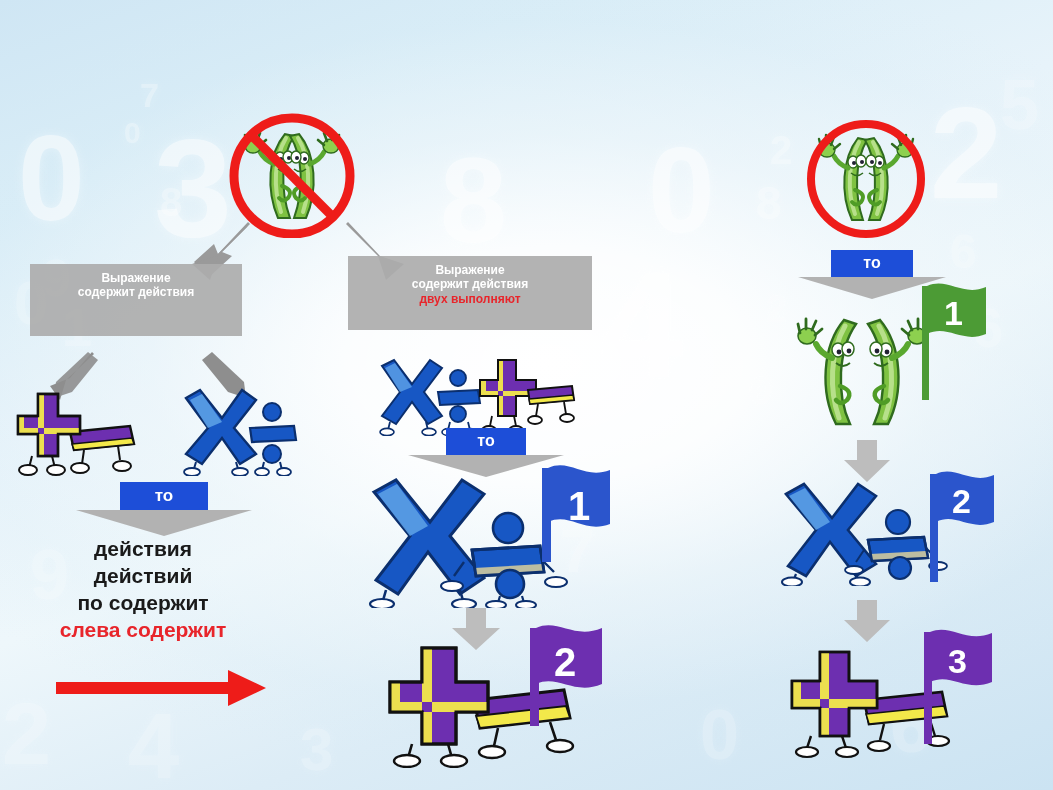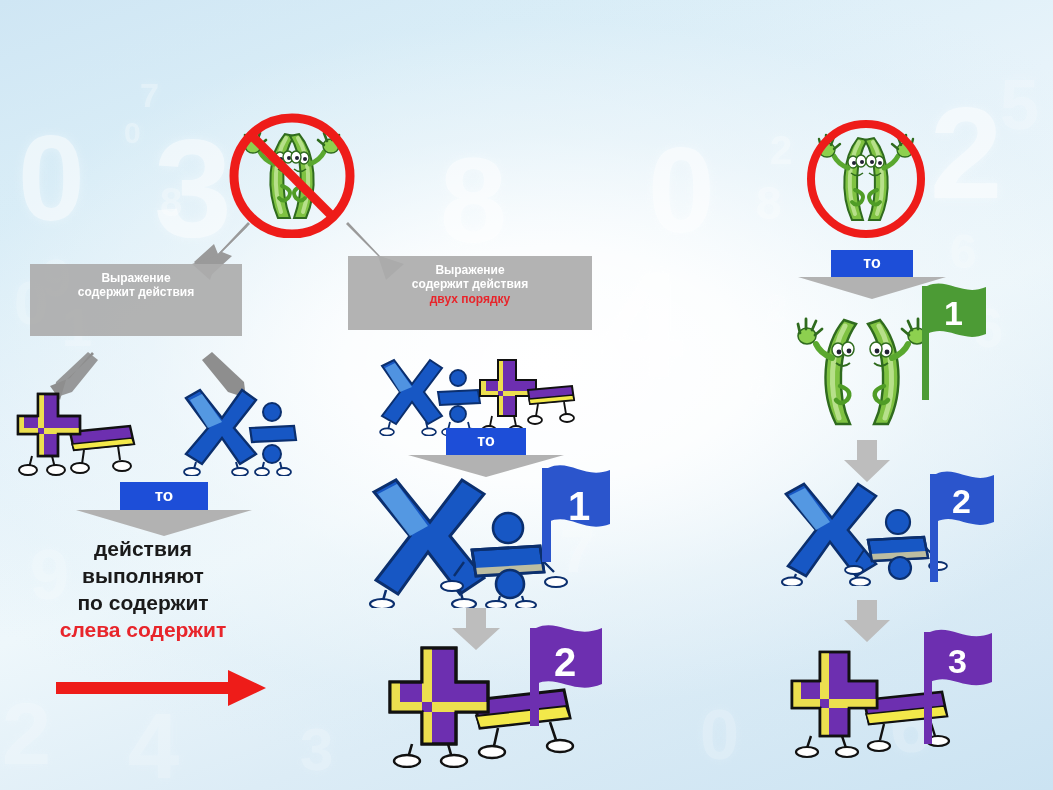--- a/index.html
+++ b/index.html
@@ -264,35 +264,35 @@
     </svg>
   </div>
 
   <div class="toarrow" style="left:76px;top:482px;width:176px;">
     <div class="shaft" style="width:88px;margin:0 auto;">то</div>
     <div class="head" style="border-left-width:88px;border-right-width:88px;border-top-width:26px;"></div>
   </div>
 
   <div class="instr" style="left:28px;top:536px;width:230px;">
     <div>действия</div>
-    <div>выполняют</div>
+    <div>действий</div>
     <div>по содержит</div>
     <div class="red">слева содержит</div>
   </div>
 
   <div class="redarrow" style="left:52px;top:668px;width:220px;height:40px;">
     <svg width="220" height="40" viewBox="0 0 220 40">
       <path d="M4 14 L176 14 L176 2 L214 20 L176 38 L176 26 L4 26 Z" fill="#ee1c19"></path>
     </svg>
   </div>
 
   <div class="greybox" style="left:348px;top:256px;width:244px;height:74px;">
     <span>Выражение</span><br>
     <span>содержит действия</span>
-    <span class="red">двух порядку</span>
+    <span class="red">двух выполняют</span>
   </div>
 
   <div class="art" style="left:376px;top:358px;width:200px;height:78px;">
     <svg width="200" height="78" viewBox="0 0 200 78">
 
       <g>
         <path d="M6 8 L18 2 L36 26 L54 2 L66 10 L48 34 L66 58 L52 66 L36 44 L20 66 L6 58 L24 34 Z" fill="#1757c4" stroke="#0b2f6e" stroke-width="2"></path>
         <path d="M9 10 L19 5 L36 29 L24 34 Z" fill="#5fa3e8" opacity=".8"></path>
         <path d="M14 64 l-2 8 M50 64 l2 8" stroke="#0b2f6e" stroke-width="1.8"></path>
         <ellipse cx="11" cy="74" rx="7" ry="3.6" fill="#fff" stroke="#0b2f6e" stroke-width="1.6"></ellipse>

